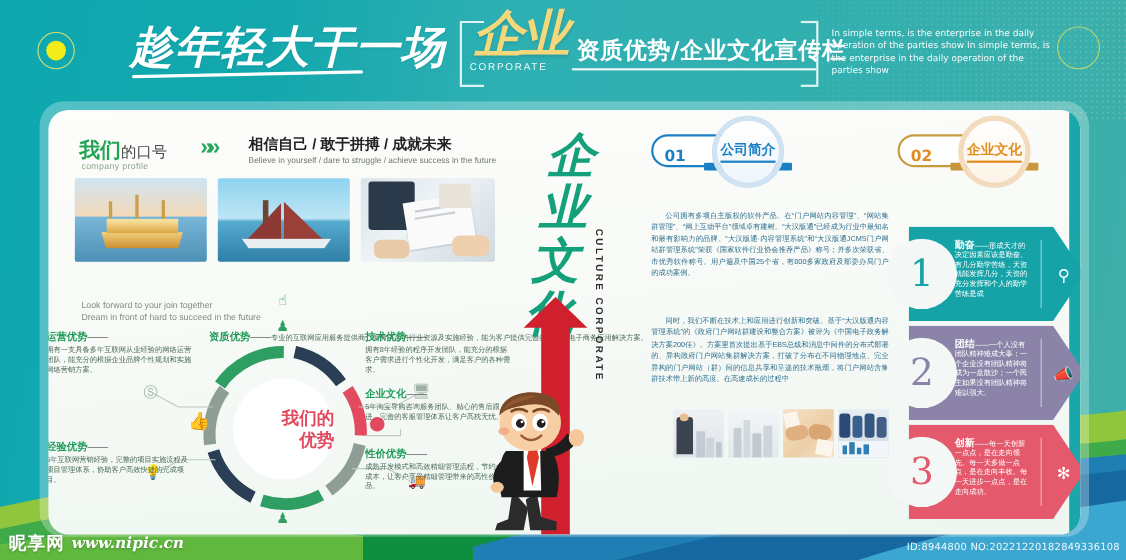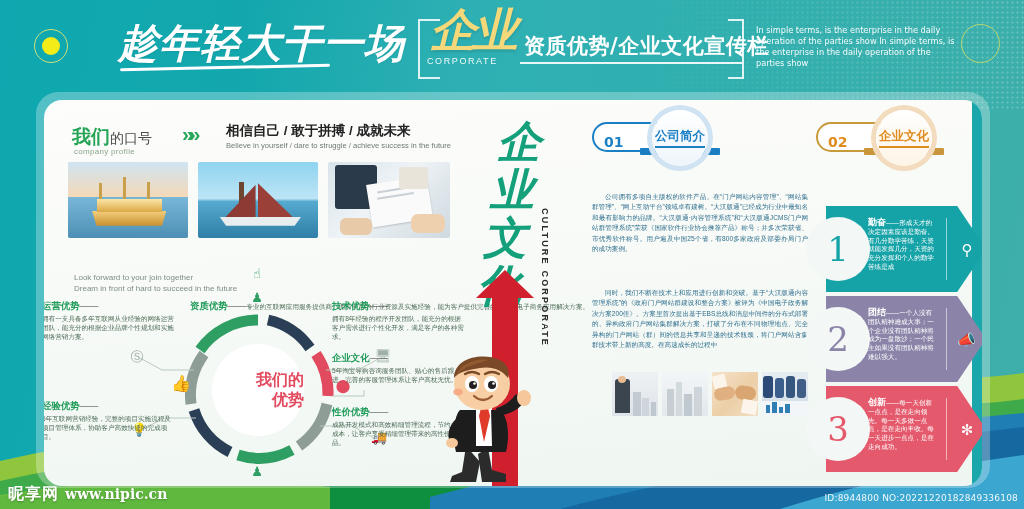--- a/index.html
+++ b/index.html
@@ -267,21 +267,21 @@
   .wm{
     position:absolute; left:8px; bottom:4px; height:22px;
     display:flex; align-items:center; gap:6px;
   }
   .wm-cn{
     color:#fff; font-size:16px; font-weight:700; letter-spacing:1px;
     font-family:"DejaVu Sans", sans-serif;
     text-shadow:0 1px 2px rgba(0,0,0,.25);
   }
   .wm-url{
-    color:#fff; font-size:14px; font-weight:700;
+    color:#fff; font-size:14px; font-style:italic; font-weight:700;
     font-family:"DejaVu Serif", serif;
     text-shadow:0 1px 2px rgba(0,0,0,.25);
   }
   .idtag{
     position:absolute; right:6px; bottom:6px;
     color:rgba(255,255,255,.92); font-size:9px; letter-spacing:.2px;
     font-family:"DejaVu Sans", sans-serif;
   }
 </style>
 </head>

